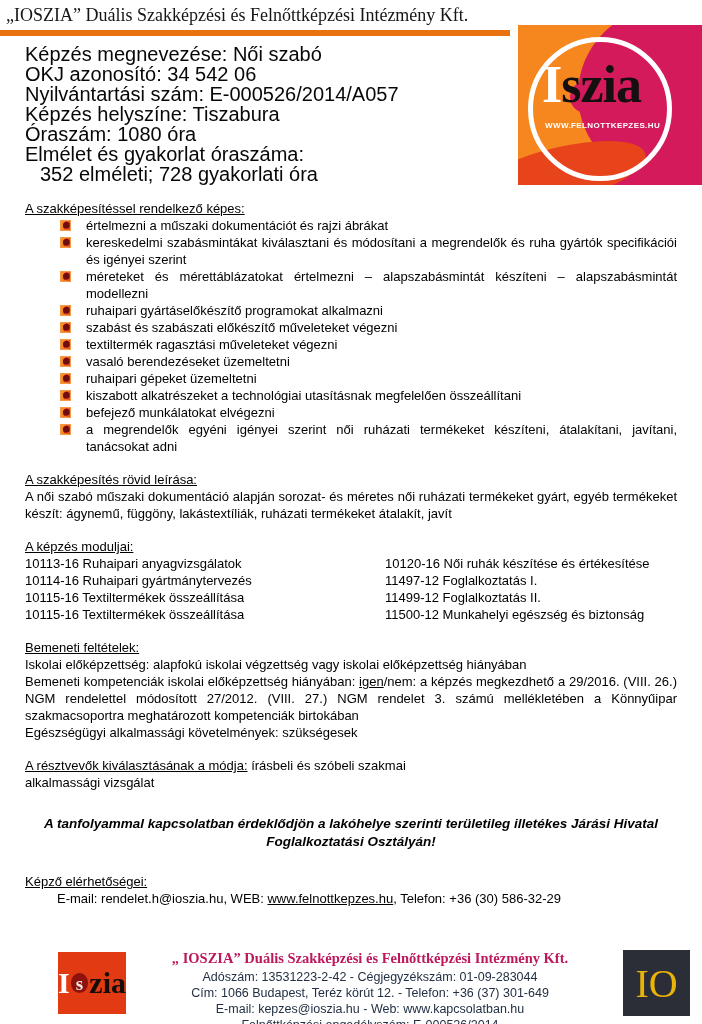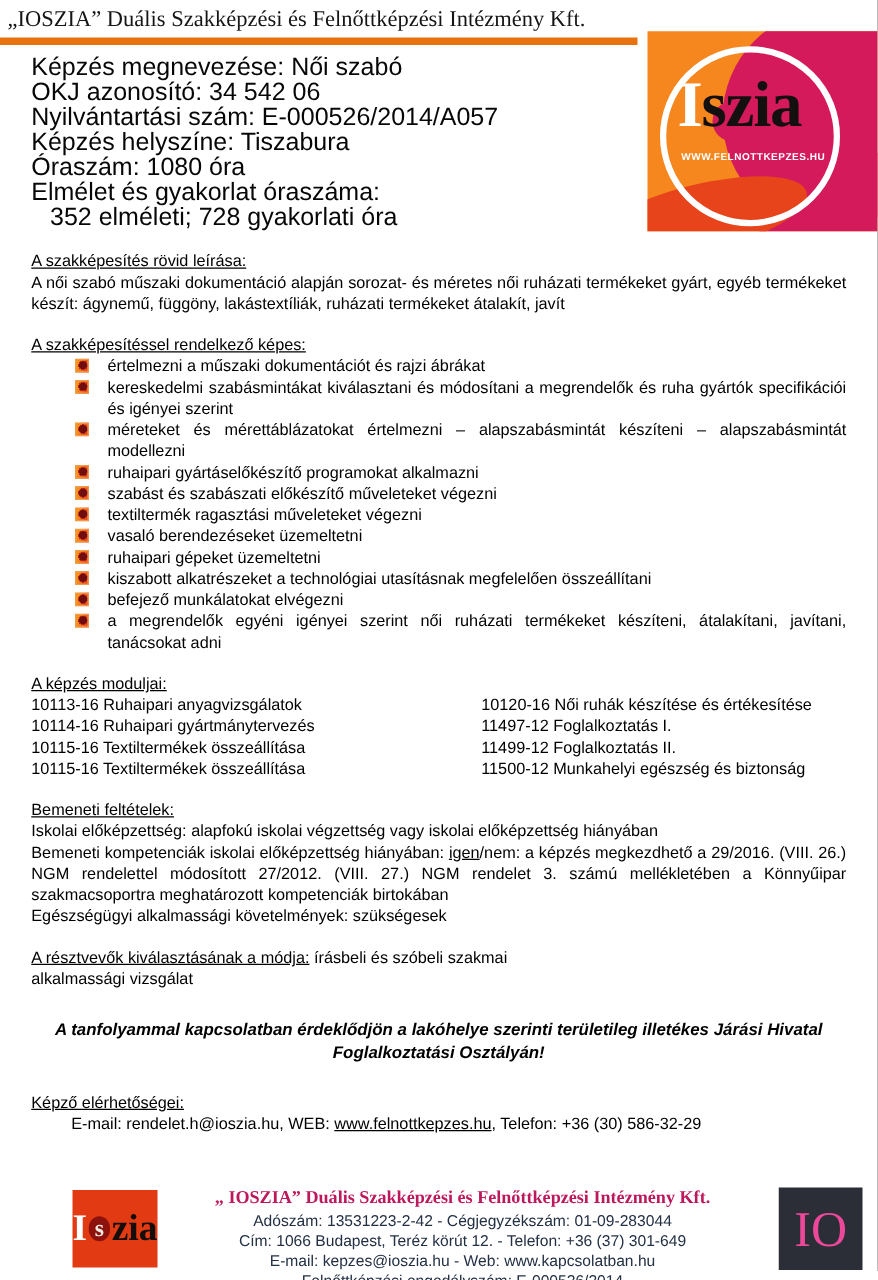--- a/index.html
+++ b/index.html
@@ -76,21 +76,21 @@
   .f-logo-l .w{color:#fff;}
   .f-logo-l .s{
     display:inline-flex;align-items:center;justify-content:center;
     width:20px;height:20px;border-radius:50%;background:#8d120d;color:#efe9df;
     font-size:19px;margin:0 1px;
   }
   .f-logo-l .b{color:#140d0a;}
   .f-logo-r{
     position:absolute;right:12px;top:2px;width:67px;height:66px;background:#2b2e36;
     display:flex;align-items:center;justify-content:center;
-    font-family:"Liberation Serif","DejaVu Serif",serif;font-size:40px;color:#ec4899;
+    font-family:"Liberation Serif","DejaVu Serif",serif;font-size:40px;color:#eab308;
   }
   .f-center{position:absolute;left:130px;right:92px;top:2px;text-align:center;color:#233044;}
   .f-company{
     font-family:"Liberation Serif","DejaVu Serif",serif;font-weight:bold;
     font-size:14.5px;color:#be185d;margin-bottom:2px;white-space:nowrap;
   }
   .f-line{font-size:12.5px;line-height:16px;white-space:nowrap;}
 </style>
 </head>
 <body>
@@ -114,41 +114,41 @@
     <div>Képzés megnevezése: Női szabó</div>
     <div>OKJ azonosító: 34 542 06</div>
     <div>Nyilvántartási szám: E-000526/2014/A057</div>
     <div>Képzés helyszíne: Tiszabura</div>
     <div>Óraszám: 1080 óra</div>
     <div>Elmélet és gyakorlat óraszáma:</div>
     <div class="indent">352 elméleti; 728 gyakorlati óra</div>
   </div>
 
   <div class="body">
-
-    <div class="sec">
-      <div class="h-u">A szakképesítés rövid leírása:</div>
-      <div class="just">A női szabó műszaki dokumentáció alapján sorozat- és méretes női ruházati termékeket gyárt, egyéb termékeket készít: ágynemű, függöny, lakástextíliák, ruházati termékeket átalakít, javít</div>
-    </div>
 
     <div class="sec">
       <div class="h-u">A szakképesítéssel rendelkező képes:</div>
       <ul class="caps">
         <li><span class="blt"></span><span>értelmezni a műszaki dokumentációt és rajzi ábrákat</span></li>
         <li><span class="blt"></span><span>kereskedelmi szabásmintákat kiválasztani és módosítani a megrendelők és ruha gyártók specifikációi és igényei szerint</span></li>
         <li><span class="blt"></span><span>méreteket és mérettáblázatokat értelmezni – alapszabásmintát készíteni – alapszabásmintát modellezni</span></li>
         <li><span class="blt"></span><span>ruhaipari gyártáselőkészítő programokat alkalmazni</span></li>
         <li><span class="blt"></span><span>szabást és szabászati előkészítő műveleteket végezni</span></li>
         <li><span class="blt"></span><span>textiltermék ragasztási műveleteket végezni</span></li>
         <li><span class="blt"></span><span>vasaló berendezéseket üzemeltetni</span></li>
         <li><span class="blt"></span><span>ruhaipari gépeket üzemeltetni</span></li>
         <li><span class="blt"></span><span>kiszabott alkatrészeket a technológiai utasításnak megfelelően összeállítani</span></li>
         <li><span class="blt"></span><span>befejező munkálatokat elvégezni</span></li>
         <li><span class="blt"></span><span>a megrendelők egyéni igényei szerint női ruházati termékeket készíteni, átalakítani, javítani, tanácsokat adni</span></li>
       </ul>
+    </div>
+
+    <div class="sec">
+      <div class="h-u">A szakképesítés rövid leírása:</div>
+      <div class="just">A női szabó műszaki dokumentáció alapján sorozat- és méretes női ruházati termékeket gyárt, egyéb termékeket készít: ágynemű, függöny, lakástextíliák, ruházati termékeket átalakít, javít</div>
     </div>
 
     <div class="sec">
       <div class="h-u">A képzés moduljai:</div>
       <div class="mods">
         <div class="col-l">
           <div>10113-16 Ruhaipari anyagvizsgálatok</div>
           <div>10114-16 Ruhaipari gyártmánytervezés</div>
           <div>10115-16 Textiltermékek összeállítása</div>
           <div>10115-16 Textiltermékek összeállítása</div>

